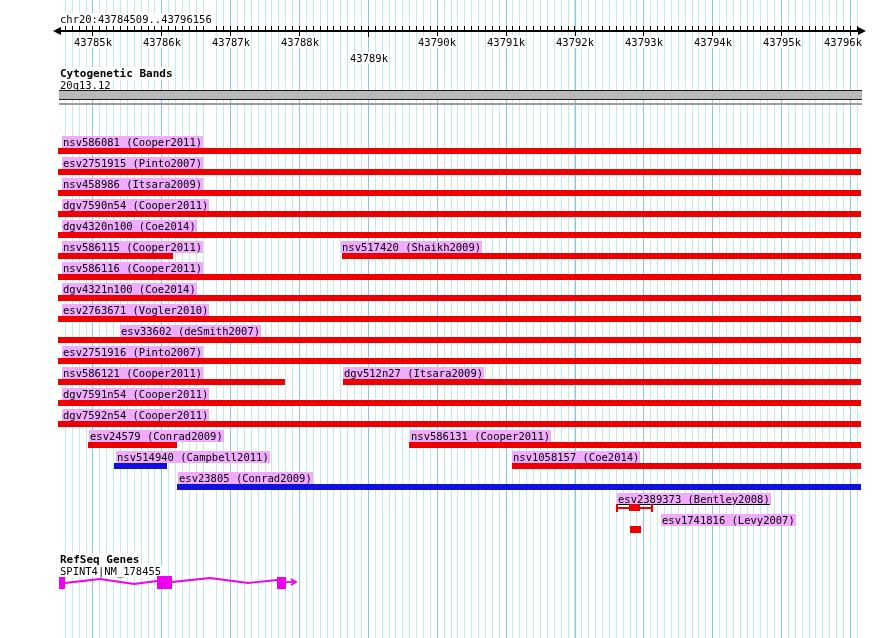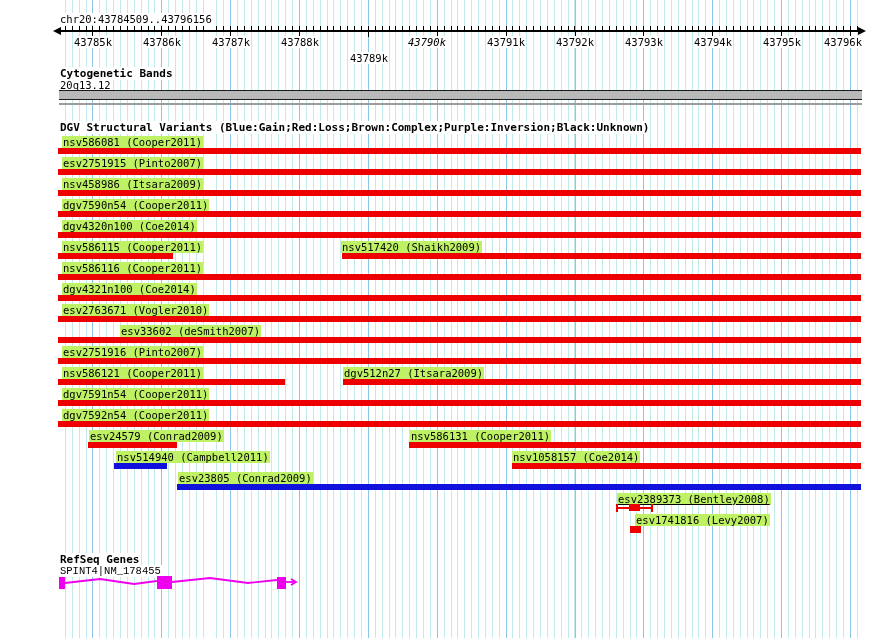--- a/index.html
+++ b/index.html
@@ -22,21 +22,21 @@
   .arrow-w{position:absolute;top:27px;width:0;height:0;border-top:4px solid transparent;border-bottom:4px solid transparent;}
   #ruler-arrow-left{left:53px;border-right:8px solid #000;}
   #ruler-arrow-right{left:858px;border-left:8px solid #000;}
   .ruler-label{position:absolute;top:36px;transform:translateX(-50%);background:#fff;
     font-size:10.5px;line-height:12px;padding:0 1px;white-space:pre;}
   
   #cytoband-bar{position:absolute;left:59px;top:90px;width:803px;height:10px;background:#b9b9b9;
     border-top:1px solid #1a1a1a;border-bottom:1px solid #1a1a1a;box-sizing:border-box;}
   #cytoband-baseline{position:absolute;left:59px;top:103px;width:803px;height:2px;background:#9c9c9c;}
   
-  .v-label{position:absolute;background:#bef264;font-size:10.5px;line-height:12px;white-space:pre;padding:0 1px;cursor:pointer;}
+  .v-label{position:absolute;background:#f0abfc;font-size:10.5px;line-height:12px;white-space:pre;padding:0 1px;cursor:pointer;}
   .v-bar{position:absolute;height:6px;cursor:pointer;}
   .v-line{position:absolute;height:2px;}
   .v-cap{position:absolute;width:2px;height:8px;}
   #gene-svg{position:absolute;left:0;top:0;width:890px;height:638px;}
 </style>
 </head>
 <body>
 
 <div id="app">
   <div id="plot-bg"></div>
@@ -46,35 +46,34 @@
   <div id="ruler-line"></div>
   <div id="ruler-major-ticks"></div>
   <div id="ruler-arrow-left" class="arrow-w"></div>
   <div id="ruler-arrow-right" class="arrow-w"></div>
   <div id="ruler-labels">
       <span class="ruler-label" style="left: 93px;">43785k</span>
       <span class="ruler-label" style="left: 162px;">43786k</span>
       <span class="ruler-label" style="left: 231px;">43787k</span>
       <span class="ruler-label" style="left: 300px;">43788k</span>
       <span class="ruler-label" style="left: 369px; margin-top: 16px;">43789k</span>
-      <span class="ruler-label" style="left: 427px; font-style: italic;">43790k</span>
+      <span class="ruler-label" style="left: 437px;">43790k</span>
       <span class="ruler-label" style="left: 506px;">43791k</span>
       <span class="ruler-label" style="left: 575px;">43792k</span>
       <span class="ruler-label" style="left: 644px;">43793k</span>
       <span class="ruler-label" style="left: 713px;">43794k</span>
       <span class="ruler-label" style="left: 782px;">43795k</span>
       <span class="ruler-label" style="left: 843px; text-align: center;">43796k</span>
     </div>
 
   <div class="t hd" style="left:59px;top:67px;">Cytogenetic Bands</div>
   <div class="t" style="left:59px;top:79px;">20q13.12</div>
   <div id="cytoband-bar"></div>
   <div id="cytoband-baseline"></div>
 
-  <div class="t hd" style="left:59px;top:121px;">DGV Structural Variants (Blue:Gain;Red:Loss;Brown:Complex;Purple:Inversion;Black:Unknown)</div>
   <div id="variants-layer">
       <div class="v-label" style="left: 62px; top: 136px;">nsv586081 (Cooper2011)</div>
       <div class="v-bar" style="left: 58px; top: 148px; width: 803px; background: rgb(238, 0, 0);"></div>
       <div class="v-label" style="left: 62px; top: 157px;">esv2751915 (Pinto2007)</div>
       <div class="v-bar" style="left: 58px; top: 169px; width: 803px; background: rgb(238, 0, 0);"></div>
       <div class="v-label" style="left: 62px; top: 178px;">nsv458986 (Itsara2009)</div>
       <div class="v-bar" style="left: 58px; top: 190px; width: 803px; background: rgb(238, 0, 0);"></div>
       <div class="v-label" style="left: 62px; top: 199px;">dgv7590n54 (Cooper2011)</div>
       <div class="v-bar" style="left: 58px; top: 211px; width: 803px; background: rgb(238, 0, 0);"></div>
       <div class="v-label" style="left: 62px; top: 220px;">dgv4320n100 (Coe2014)</div>
@@ -109,26 +108,26 @@
       <div class="v-bar" style="left: 114px; top: 463px; width: 53px; background: rgb(17, 17, 221);"></div>
       <div class="v-label" style="left: 512px; top: 451px;">nsv1058157 (Coe2014)</div>
       <div class="v-bar" style="left: 512px; top: 463px; width: 349px; background: rgb(238, 0, 0);"></div>
       <div class="v-label" style="left: 178px; top: 472px;">esv23805 (Conrad2009)</div>
       <div class="v-bar" style="left: 177px; top: 484px; width: 684px; background: rgb(17, 17, 221);"></div>
       <div class="v-label" style="left: 617px; top: 493px; text-decoration: underline;">esv2389373 (Bentley2008)</div>
       <div class="v-line" style="left: 616px; top: 507px; width: 37px; background: rgb(238, 0, 0);"></div>
       <div class="v-cap" style="left: 616px; top: 504px; background: rgb(238, 0, 0);"></div>
       <div class="v-cap" style="left: 651px; top: 504px; background: rgb(238, 0, 0);"></div>
       <div class="v-bar" style="left: 629px; top: 504px; width: 11px; height: 7px; background: rgb(238, 0, 0);"></div>
-      <div class="v-label" style="left: 635px; top: 514px; text-align: center;">esv1741816 (Levy2007)</div>
+      <div class="v-label" style="left: 661px; top: 514px; text-align: center;">esv1741816 (Levy2007)</div>
       <div class="v-bar" style="left: 630px; top: 526px; width: 11px; height: 7px; background: rgb(238, 0, 0);"></div>
     </div>
 
   <div class="t hd" style="left:59px;top:553px;">RefSeq Genes</div>
-  <div class="t" style="left:59px;top:565px;font-family:Liberation Mono, monospace;">SPINT4|NM_178455</div>
+  <div class="t" style="left:59px;top:565px;">SPINT4|NM_178455</div>
   <svg id="gene-svg" viewBox="0 0 890 638">
       <polyline points="65,583 100,579 134,584 157,581" fill="none" stroke="#ee00ee" stroke-width="1.8"></polyline>
       <polyline points="172,582 210,578 248,583 277,580" fill="none" stroke="#ee00ee" stroke-width="1.8"></polyline>
       <polyline points="286,582 294,582" fill="none" stroke="#ee00ee" stroke-width="1.8"></polyline>
       <rect x="59" y="577" width="6" height="12" fill="#ee00ee"></rect>
       <rect x="157" y="576" width="15" height="13" fill="#ee00ee"></rect>
       <rect x="277" y="577" width="9" height="12" fill="#ee00ee"></rect>
       <polyline points="291,579 296,582 291,585" fill="none" stroke="#ee00ee" stroke-width="1.8"></polyline>
     </svg>
 </div>

